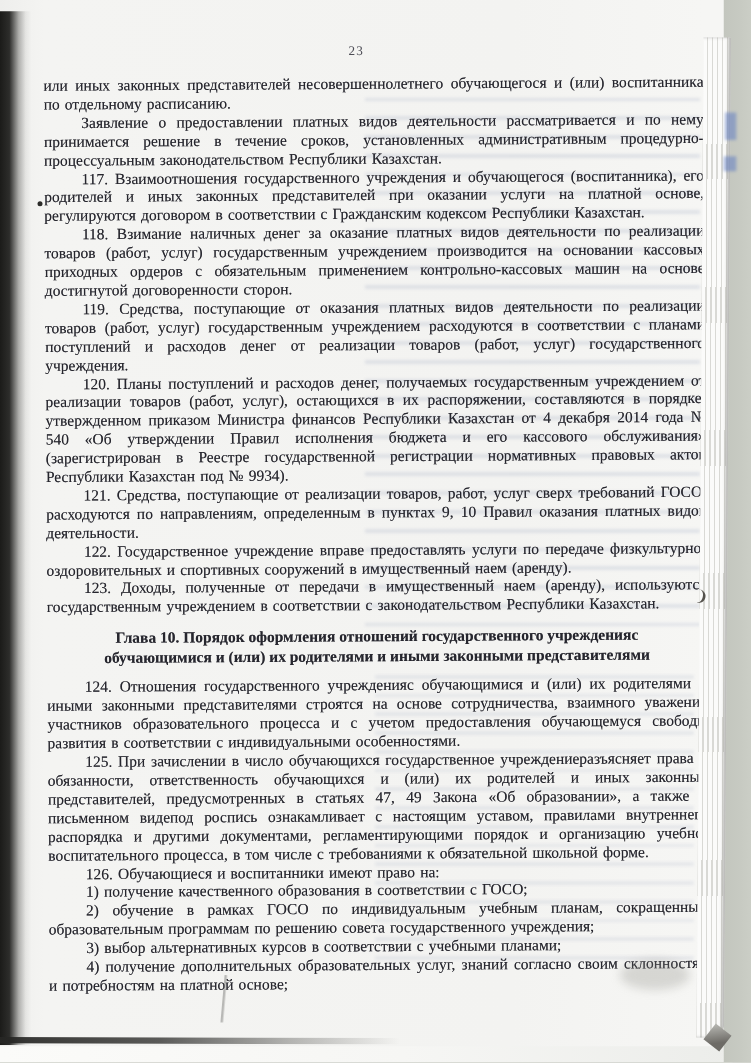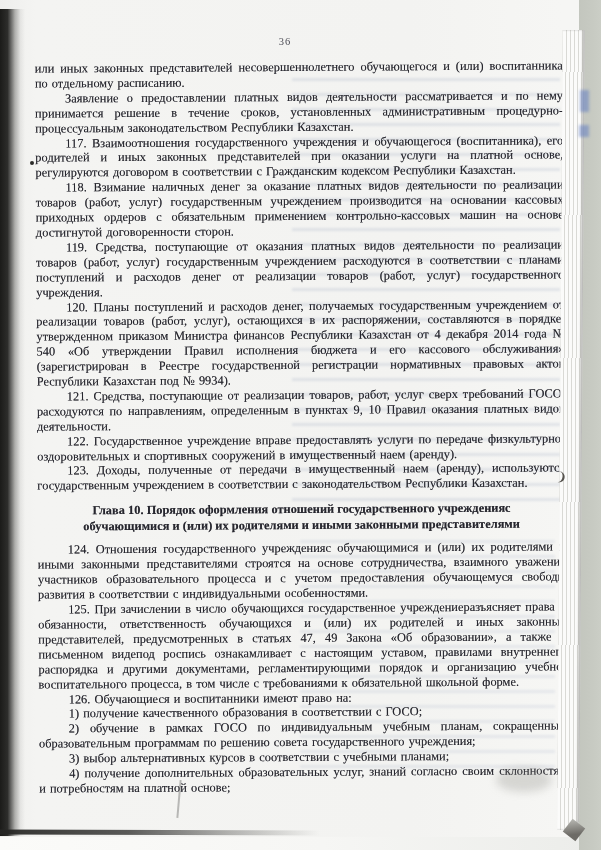--- a/index.html
+++ b/index.html
@@ -107,21 +107,21 @@
 </style>
 </head>
 <body>
 
 <div id="screen">
   <div class="paper"></div>
 
   <div class="bleed bleed-a"></div>
   <div class="bleed bleed-b"></div>
 
-  <div class="pagenum">36</div>
+  <div class="pagenum">23</div>
 
   <div class="textblock">
       <p class="continuation">или иных законных представителей несовершеннолетнего обучающегося и (или) воспитанника по отдельному расписанию.</p>
       <p class="paragraph">Заявление о предоставлении платных видов деятельности рассматривается и по нему принимается решение в течение сроков, установленных административным процедурно-процессуальным законодательством Республики Казахстан.</p>
       <p class="paragraph">117. Взаимоотношения государственного учреждения и обучающегося (воспитанника), его родителей и иных законных представителей при оказании услуги на платной основе, регулируются договором в соответствии с Гражданским кодексом Республики Казахстан.</p>
       <p class="paragraph">118. Взимание наличных денег за оказание платных видов деятельности по реализации товаров (работ, услуг) государственным учреждением производится на основании кассовых приходных ордеров с обязательным применением контрольно-кассовых машин на основе достигнутой договоренности сторон.</p>
       <p class="paragraph">119. Средства, поступающие от оказания платных видов деятельности по реализации товаров (работ, услуг) государственным учреждением расходуются в соответствии с планами поступлений и расходов денег от реализации товаров (работ, услуг) государственного учреждения.</p>
       <p class="paragraph">120. Планы поступлений и расходов денег, получаемых государственным учреждением от реализации товаров (работ, услуг), остающихся в их распоряжении, составляются в порядке, утвержденном приказом Министра финансов Республики Казахстан от 4 декабря 2014 года № 540 «Об утверждении Правил исполнения бюджета и его кассового обслуживания» (зарегистрирован в Реестре государственной регистрации нормативных правовых актов Республики Казахстан под № 9934).</p>
       <p class="paragraph">121. Средства, поступающие от реализации товаров, работ, услуг сверх требований ГОСО, расходуются по направлениям, определенным в пунктах 9, 10 Правил оказания платных видов деятельности.</p>
       <p class="paragraph">122. Государственное учреждение вправе предоставлять услуги по передаче физкультурно-оздоровительных и спортивных сооружений в имущественный наем (аренду).</p>

